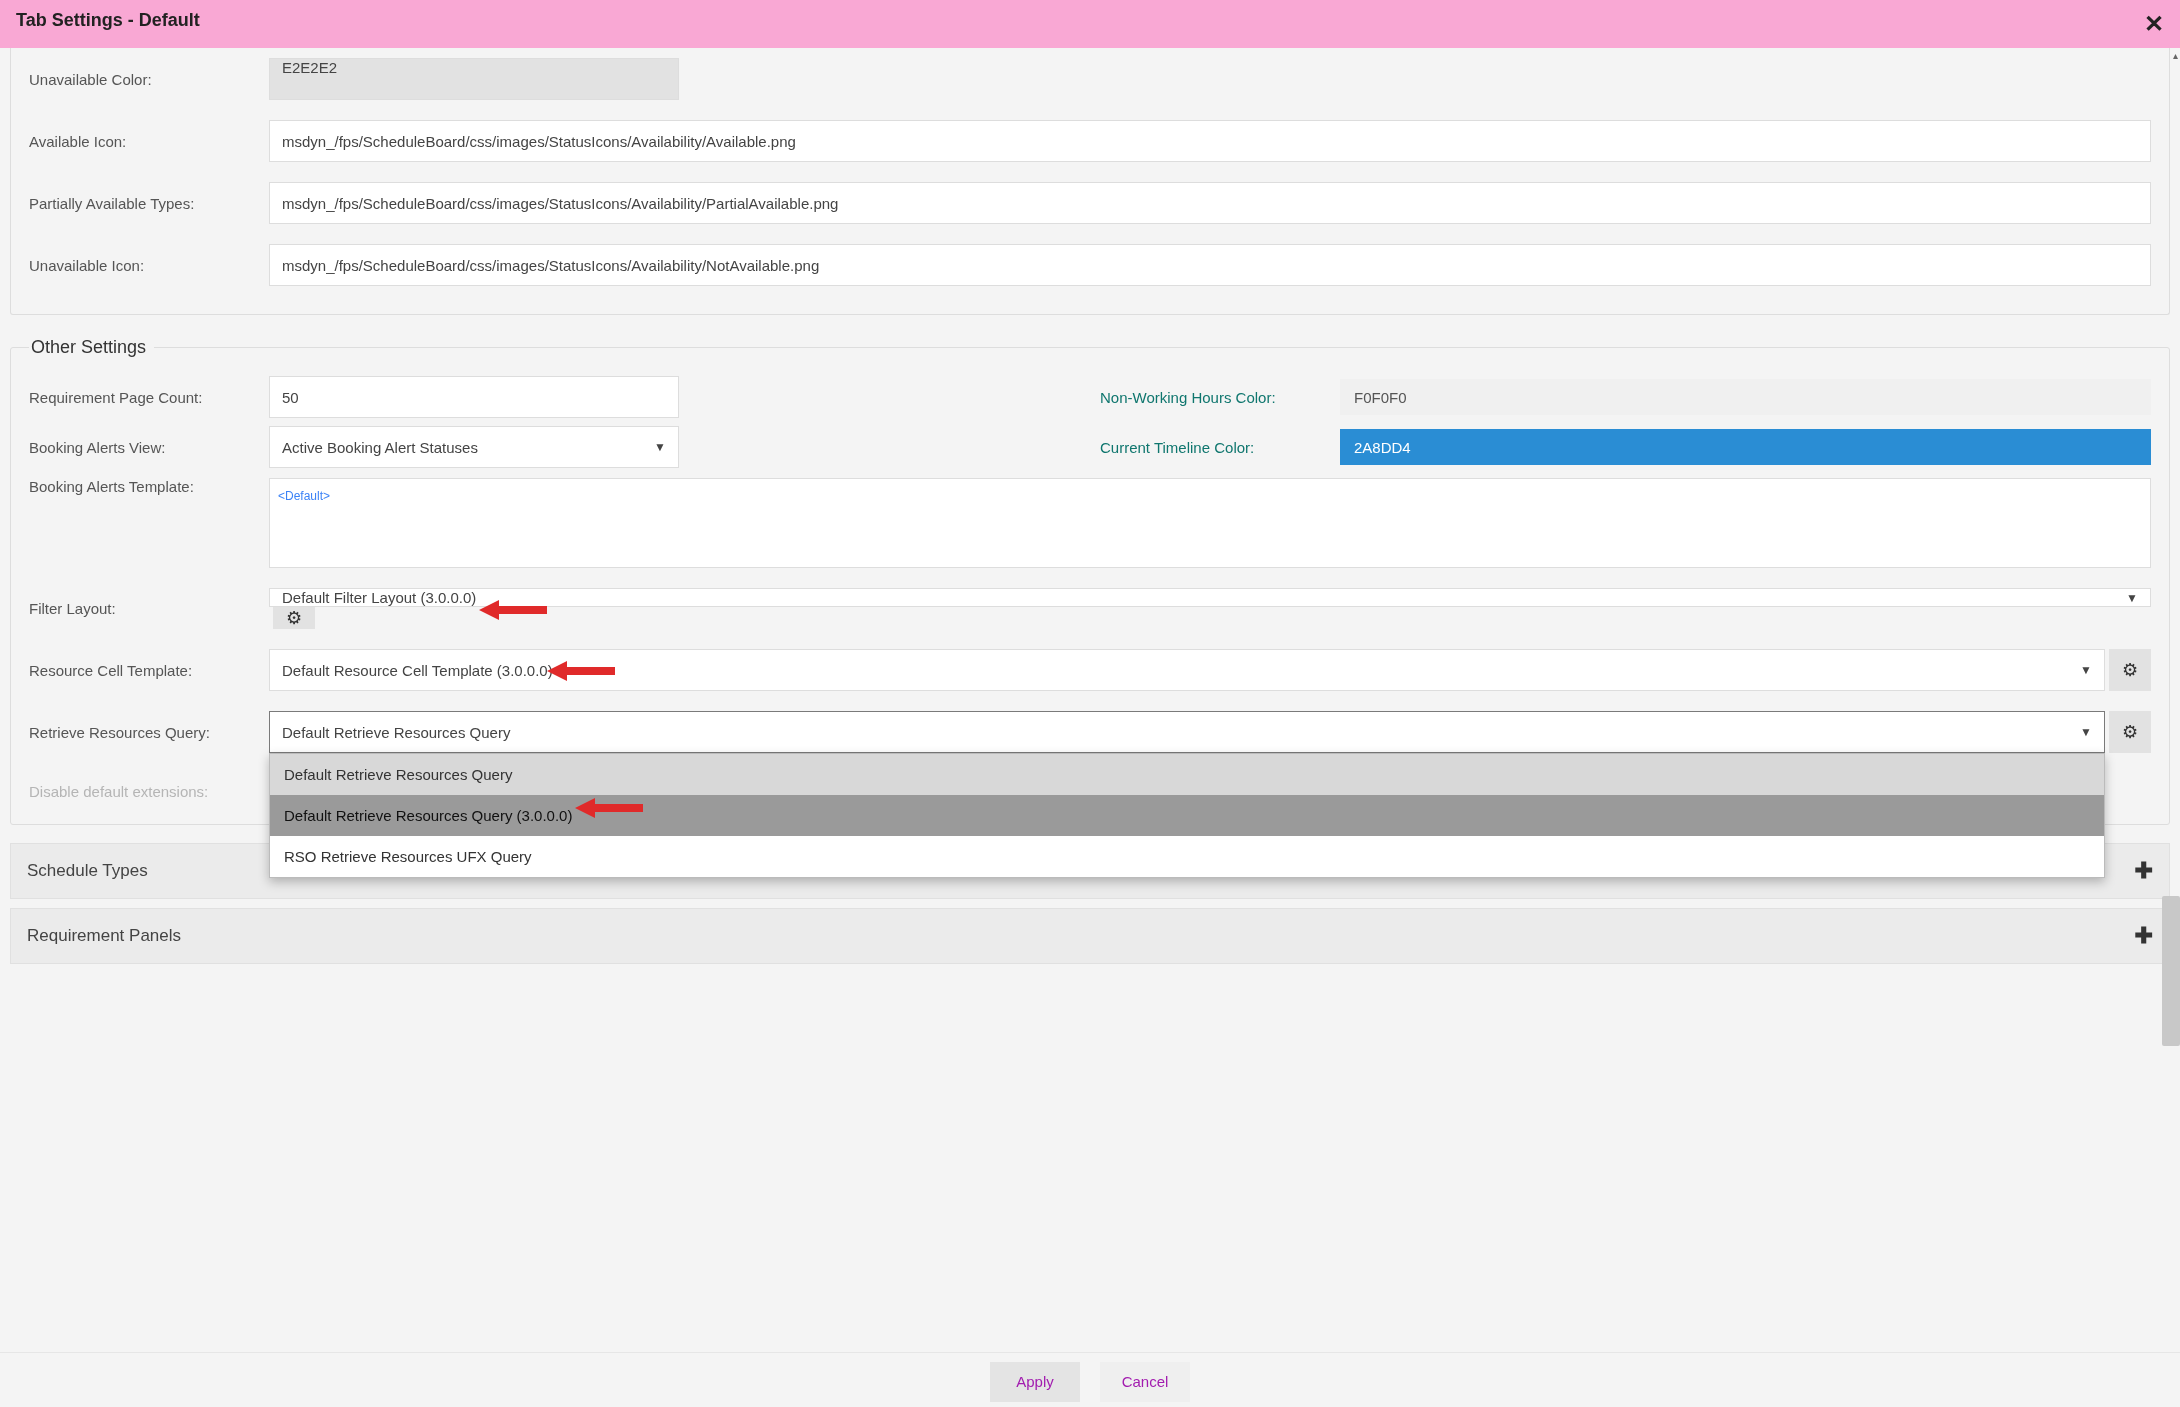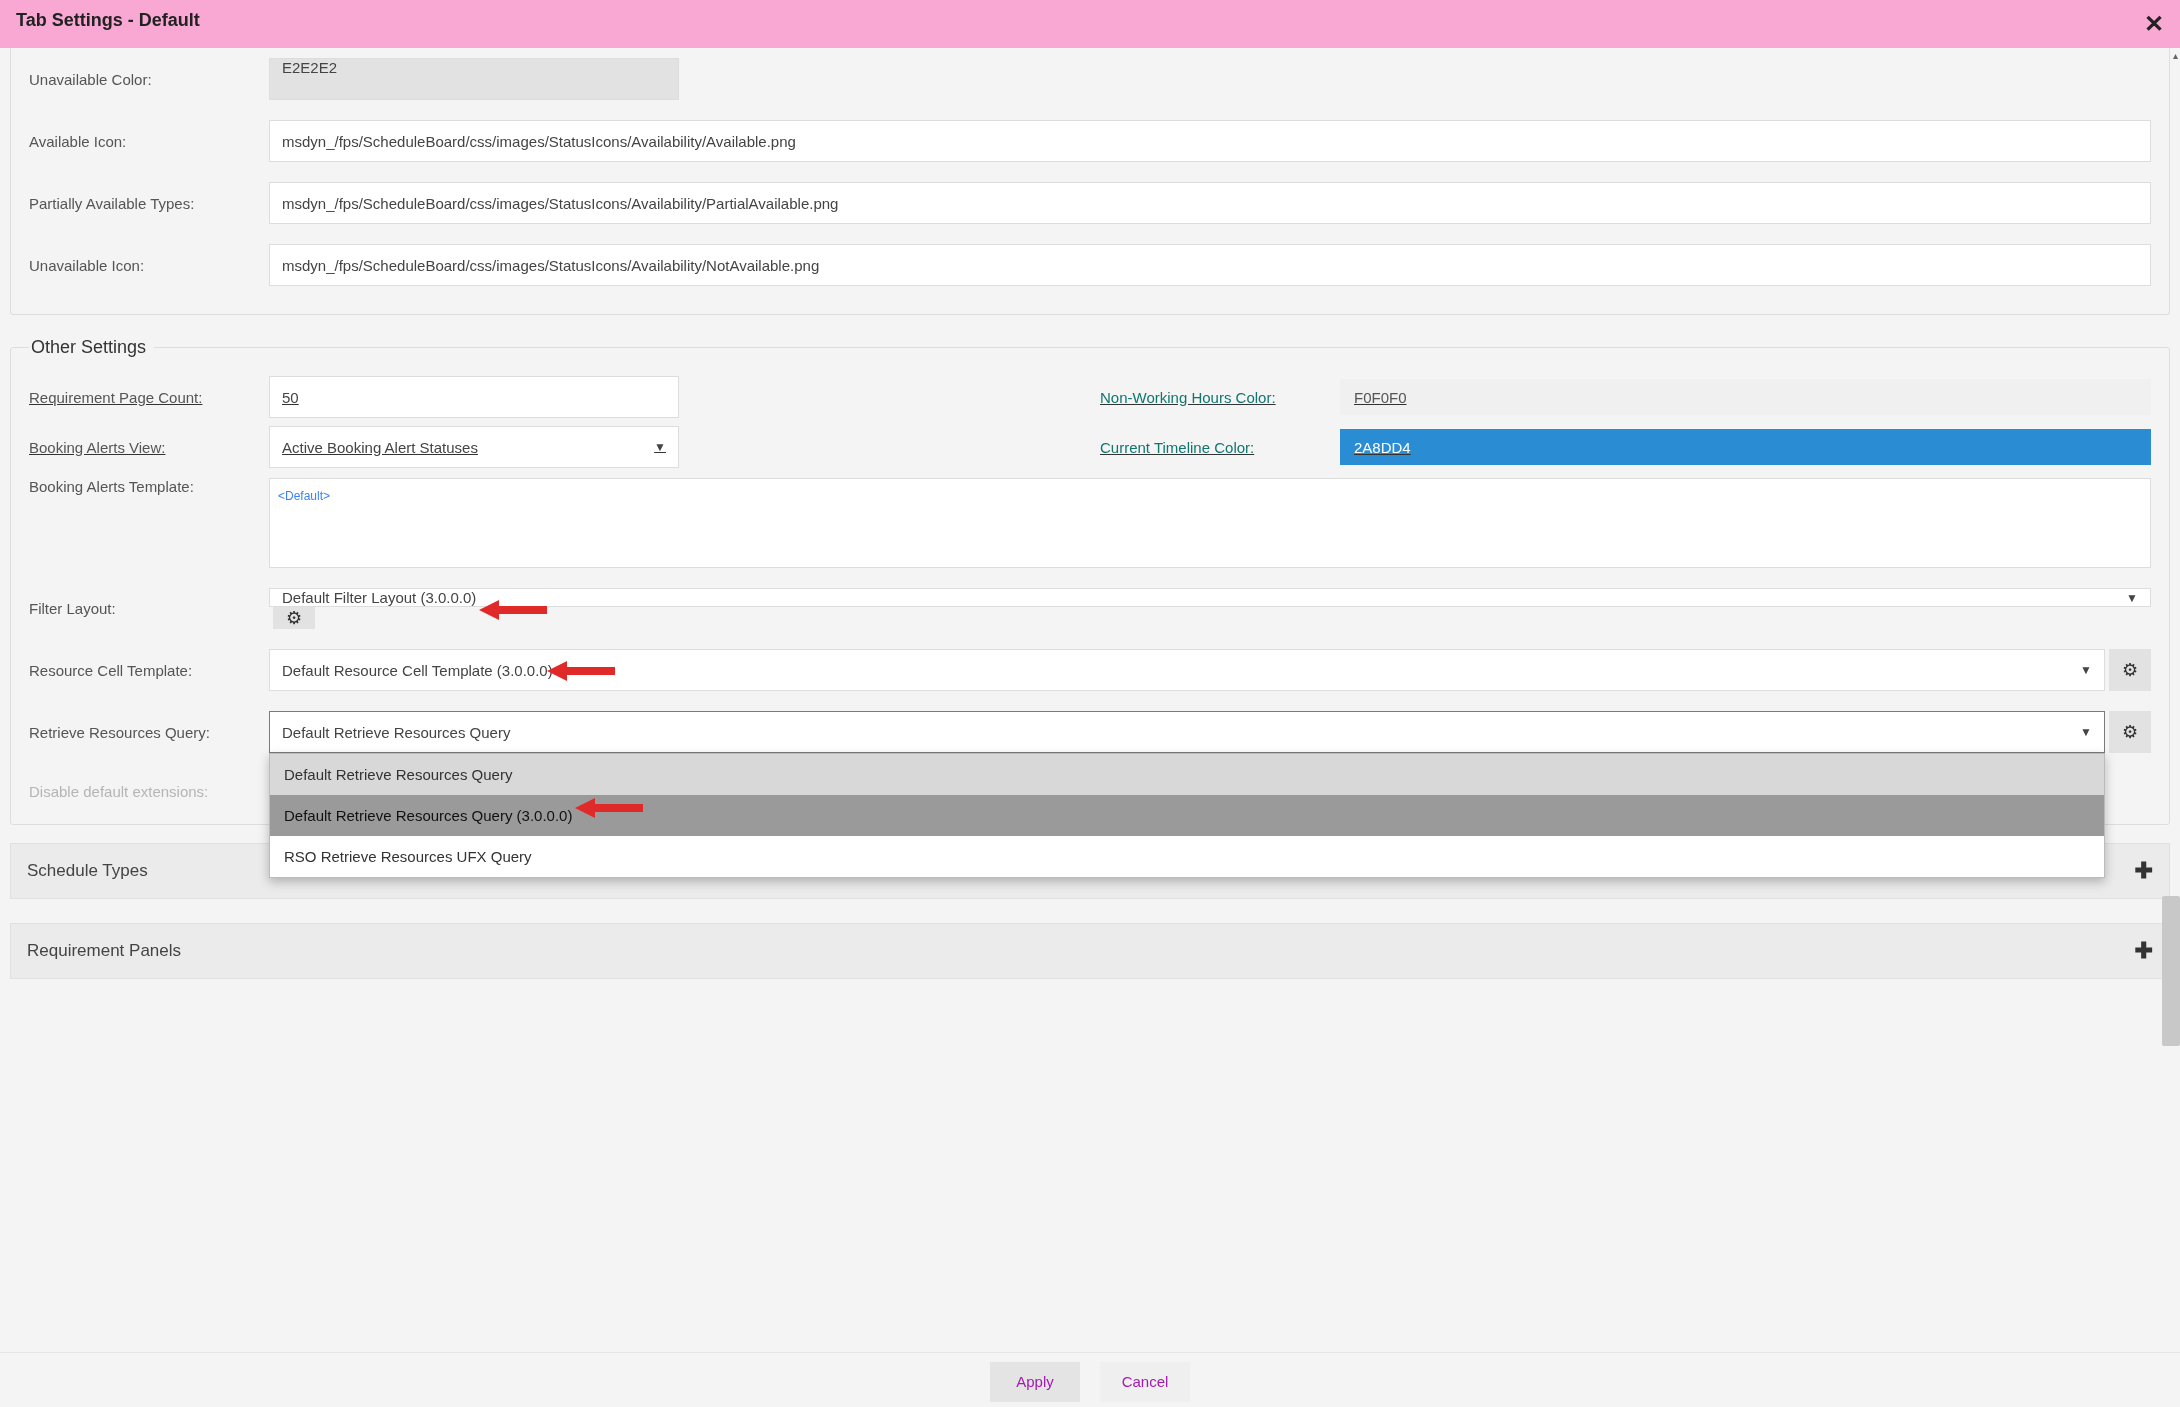--- a/index.html
+++ b/index.html
@@ -94,21 +94,21 @@
     font-weight: 400;
     color: #333;
     padding: 0 8px 0 2px;
   }
 
   .two-col {
     display: flex;
     gap: 20px;
     margin-bottom: 8px;
   }
-  .two-col .col { flex: 1; display: flex; align-items: center; text-decoration: underline; }
+  .two-col .col { flex: 1; display: flex; align-items: center; }
   .two-col .col .field-label { width: 240px; }
   .two-col .col .right-label { width: 240px; color:#0f766e; font-size:15px;}
   .color-box {
     flex: 1;
     height: 36px;
     display: flex;
     align-items: center;
     padding: 0 14px;
     font-size: 15px;
     color: #444;
@@ -349,21 +349,21 @@
 
     <div class="field-row" style="margin-top:30px;">
       <div class="field-label dim">Disable default extensions:</div>
     </div>
   </fieldset>
 
   <div class="accordion">
     <span>Schedule Types</span>
     <span class="plus">✚</span>
   </div>
-  <div class="accordion" style="margin-top:24px;">
+  <div class="accordion" style="margin-top:9px;">
     <span>Requirement Panels</span>
     <span class="plus">✚</span>
   </div>
 </div>
 
 <div class="footer-bar">
   <button>Apply</button>
   <button class="cancel">Cancel</button>
 </div>
 

